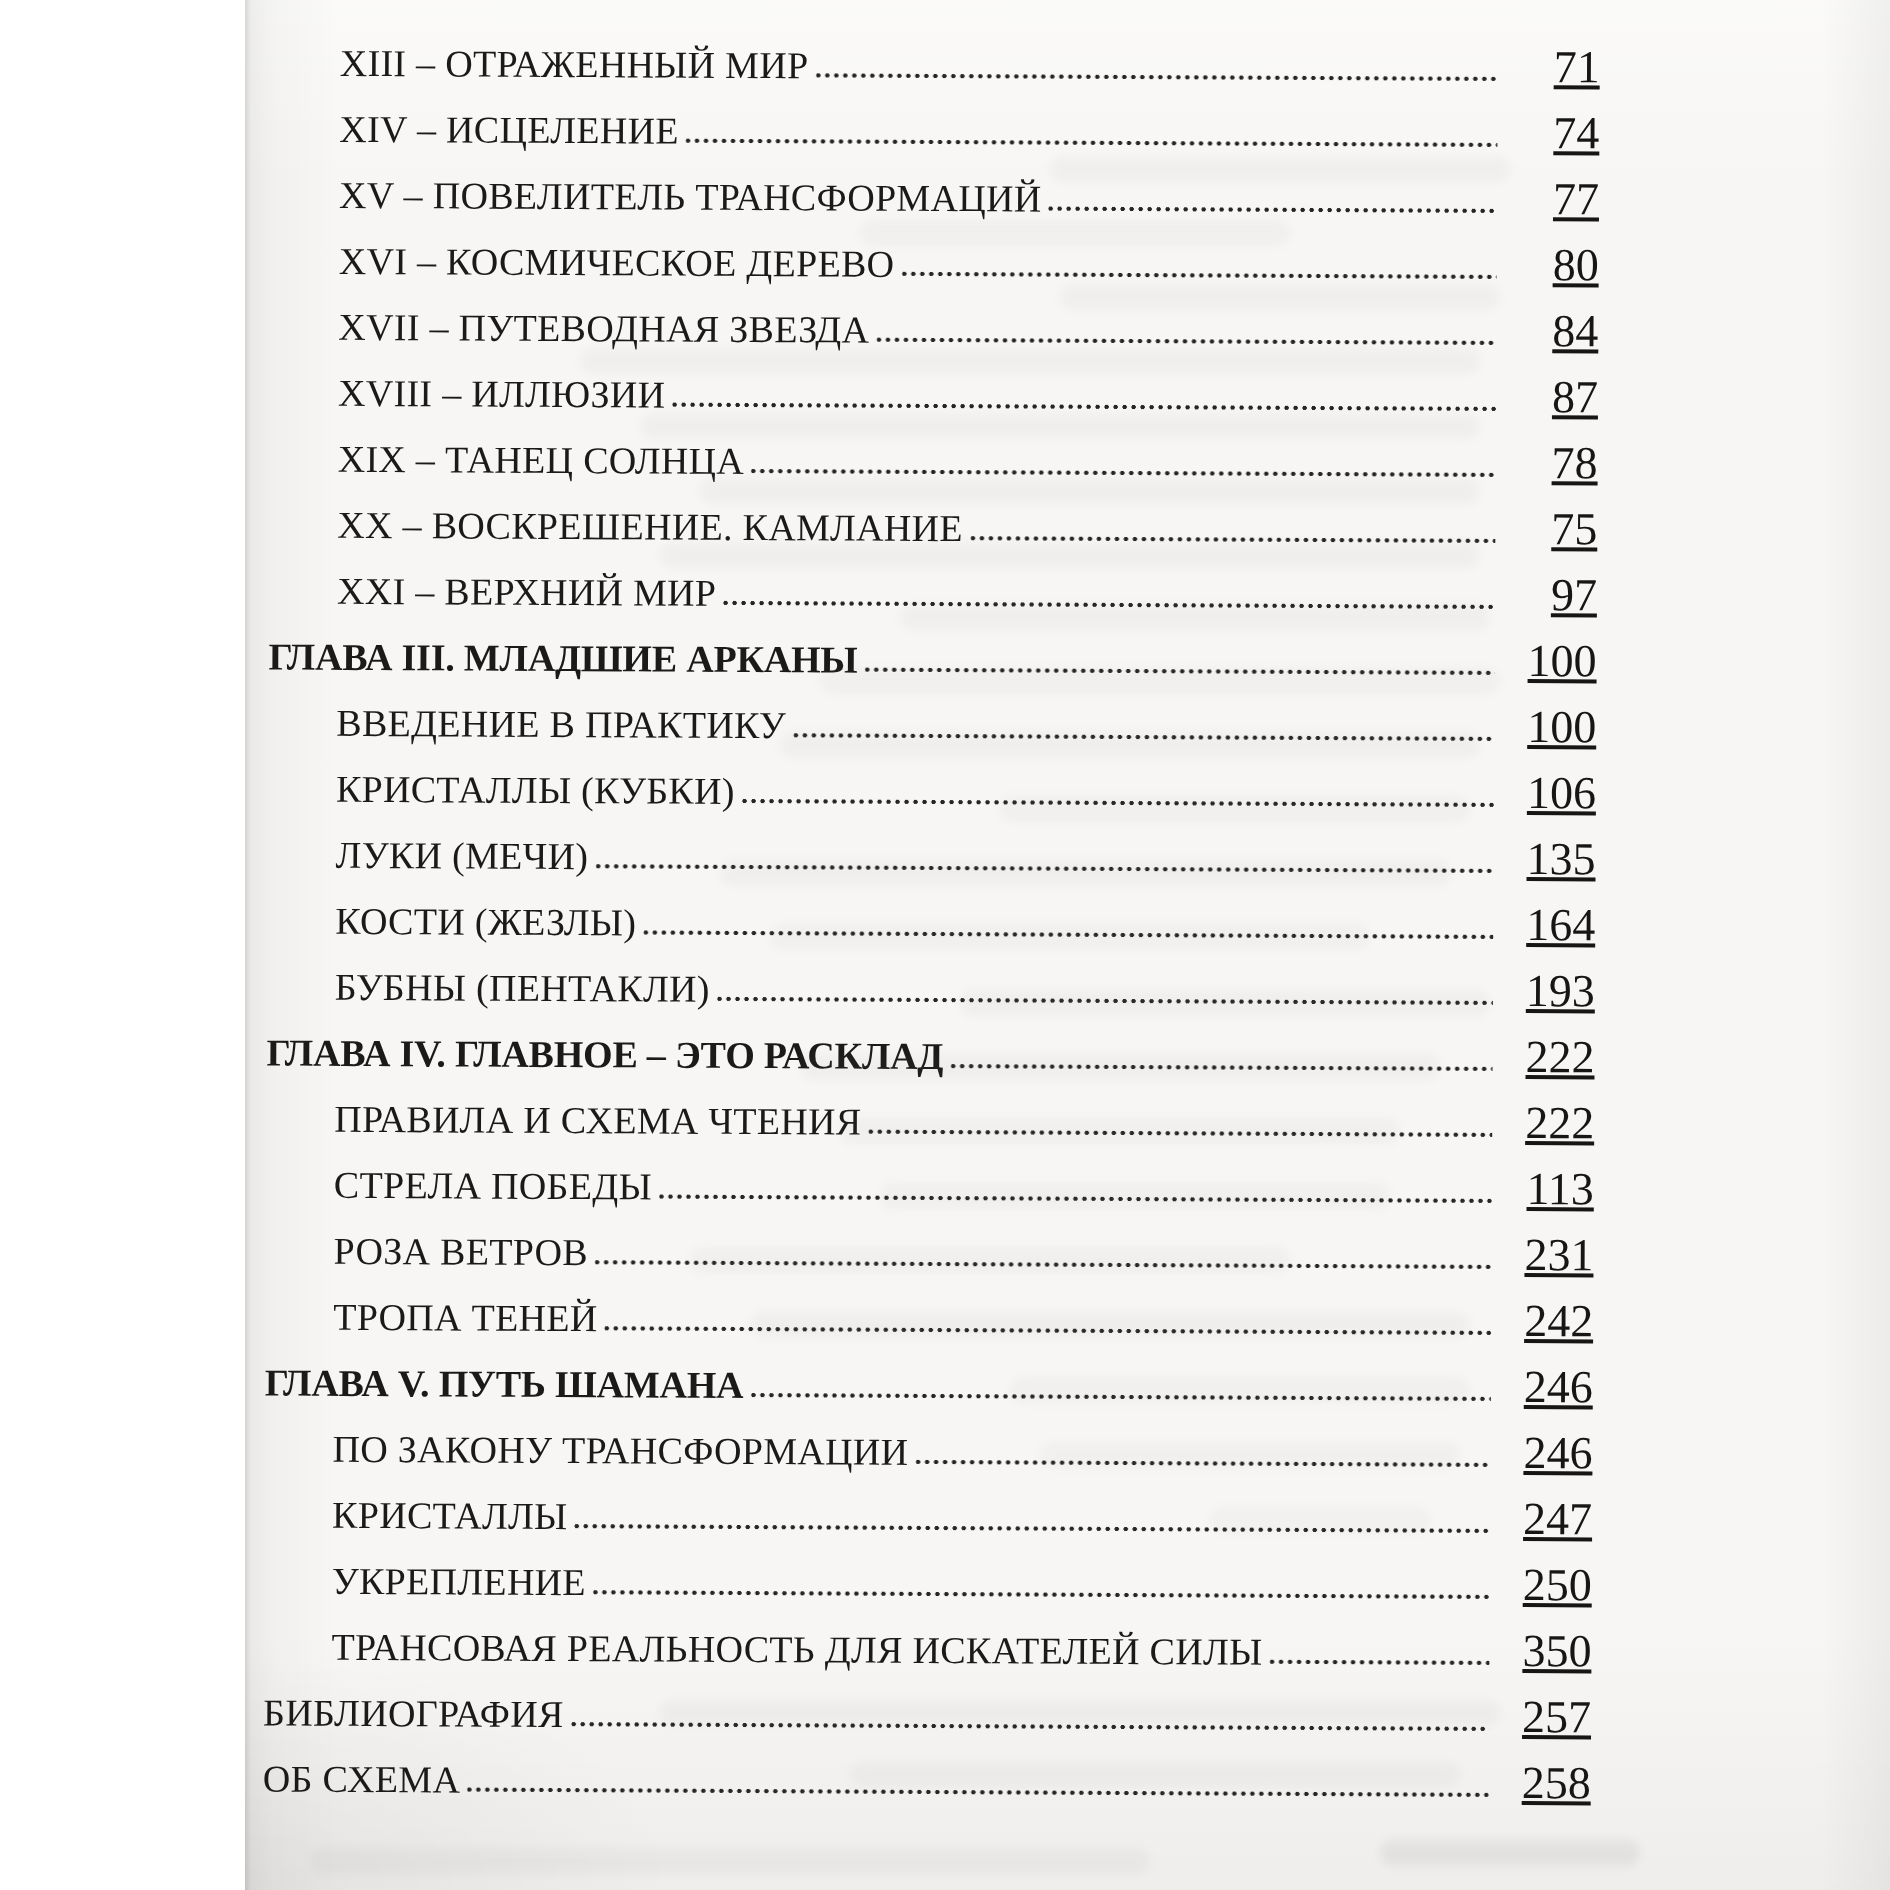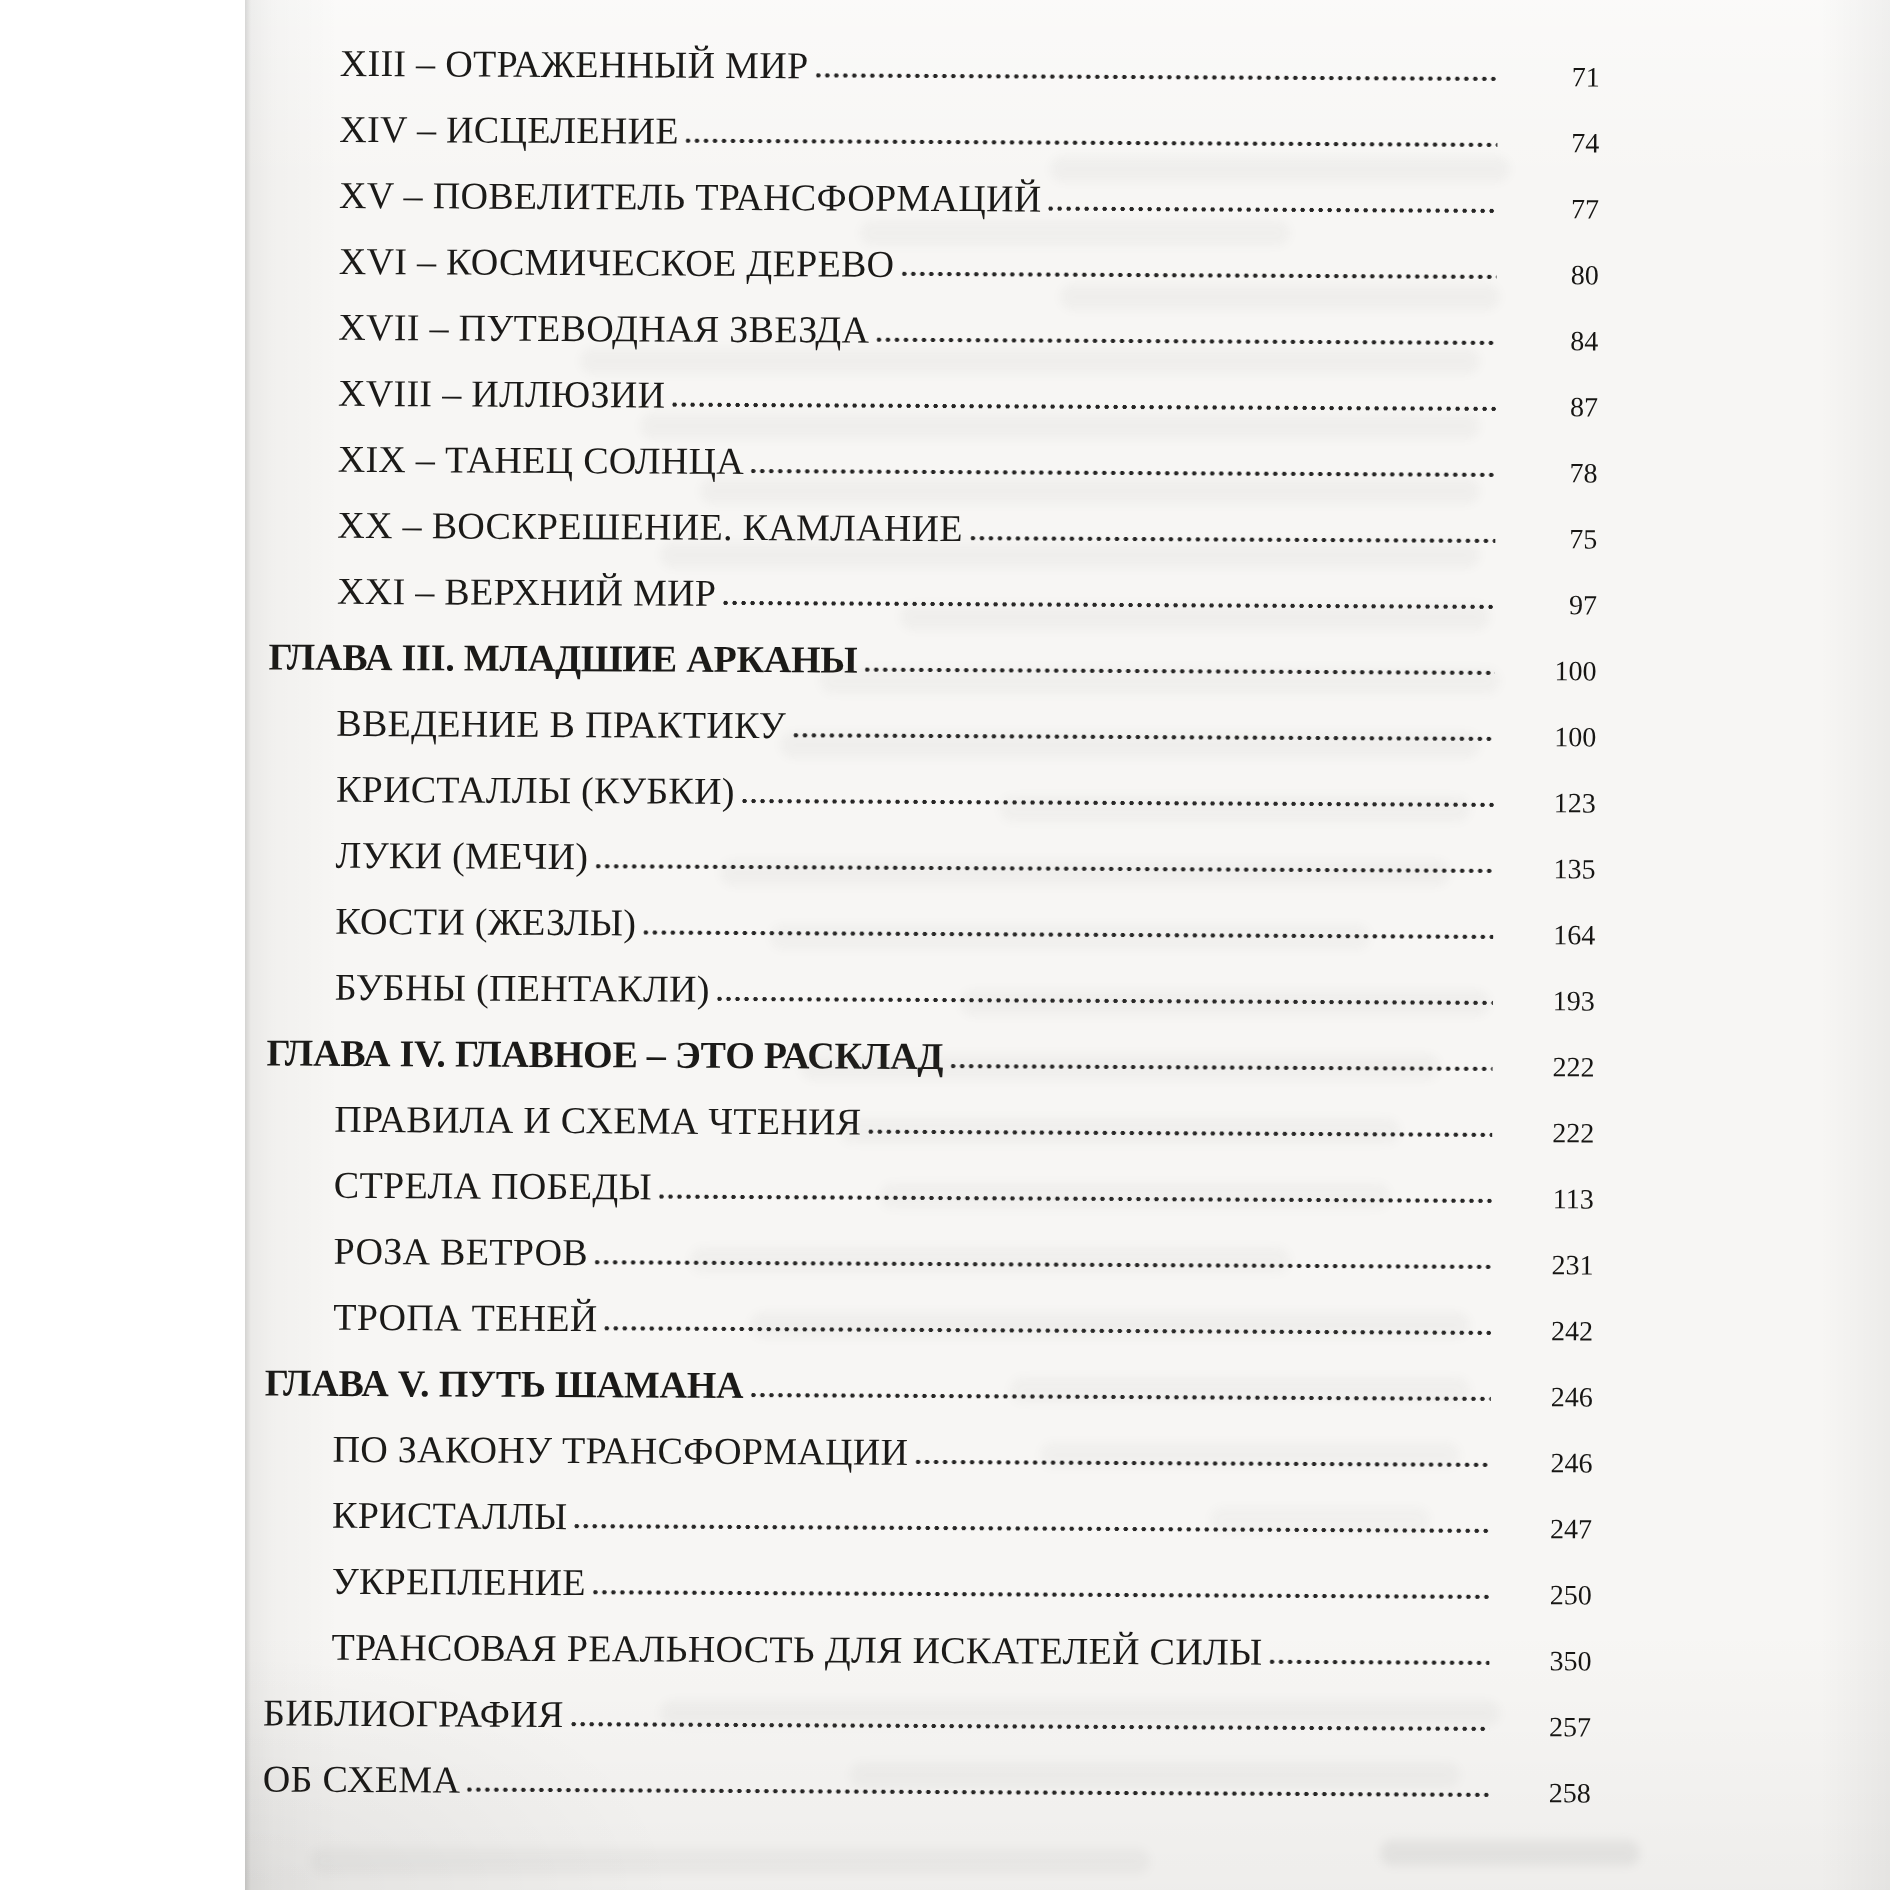--- a/index.html
+++ b/index.html
@@ -44,26 +44,27 @@
   .dots{
     flex:1 1 auto;
     height:6px;
     margin:0 2px 9px 7px;
     background-image:radial-gradient(circle at 2.6px 3px, #262524 1.9px, rgba(0,0,0,0) 2.5px);
     background-size:9px 6px;
     background-repeat:repeat-x;
     background-position:left bottom;
   }
   .num{
-    font-size:28px;
+    font-size:46px;
     line-height:1.05;
     color:#171614;
     flex:0 0 100px;
     text-align:right;
     white-space:nowrap;
+    text-decoration:underline;
   }
   
   .ghost{
     position:absolute;
     height:26px;
     background:#70716f;
     border-radius:13px;
     filter:blur(5px);
   }
 </style>
@@ -123,21 +124,21 @@
     <span class="num">100</span>
   </div>
       <div class="row indent1">
     <span class="label">ВВЕДЕНИЕ В ПРАКТИКУ</span>
     <span class="dots"></span>
     <span class="num">100</span>
   </div>
       <div class="row indent1">
     <span class="label">КРИСТАЛЛЫ (КУБКИ)</span>
     <span class="dots"></span>
-    <span class="num">123</span>
+    <span class="num">106</span>
   </div>
       <div class="row indent1">
     <span class="label">ЛУКИ (МЕЧИ)</span>
     <span class="dots"></span>
     <span class="num">135</span>
   </div>
       <div class="row indent1">
     <span class="label">КОСТИ (ЖЕЗЛЫ)</span>
     <span class="dots"></span>
     <span class="num">164</span>

